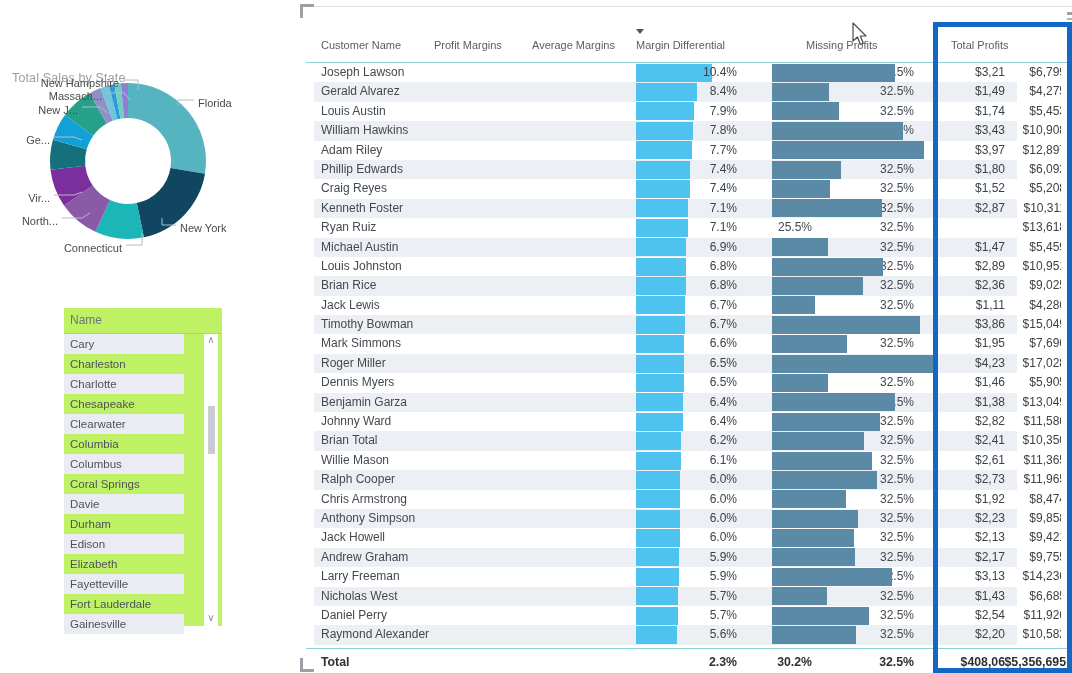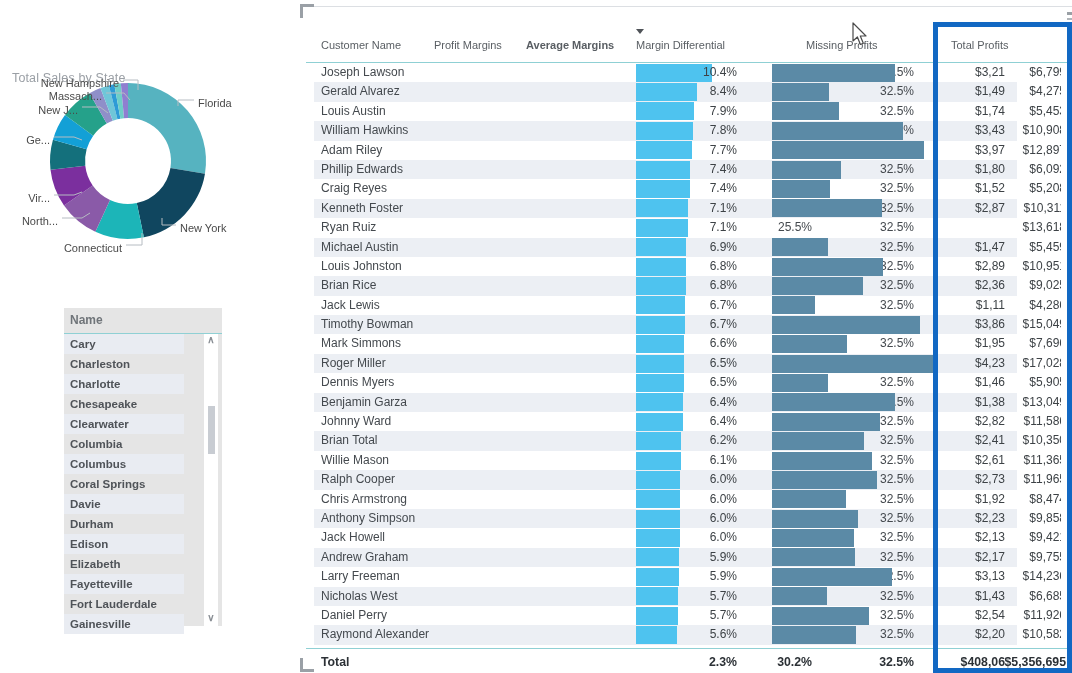--- a/index.html
+++ b/index.html
@@ -22,22 +22,21 @@
   #donut-svg { display:block; }
 
   .slice-label {
     font-size: 11px; fill: #4a4a4a; font-family: "Liberation Sans", sans-serif;
   }
   .leader { stroke: #b6bcc2; stroke-width: 1; fill: none; }
 
   
   #slicer {
     position: absolute; left: 64px; top: 308px; width: 158px; height: 318px;
-    background: #e5e5e5;
-    font-weight: bold;
+    background: #bef264;
   }
   #slicer-header {
     height: 26px; line-height: 24px; font-size: 12px; color: #6f7479;
     padding-left: 6px; border-bottom: 1.5px solid #8fd0d4;
   }
   #slicer-list { position: relative; width: 120px; }
   .slicer-item {
     height: 20px; line-height: 20px; font-size: 11.5px; color: #4f5358;
     padding-left: 6px; white-space: nowrap; overflow: hidden;
   }
@@ -215,21 +214,21 @@
 
     <div id="drag-handle">
       <i></i>
       <i></i>
       <i></i>
     </div>
 
     <div id="thead">
       <div class="th" style="left:15px;">Customer Name</div>
       <div class="th" style="left:128px;">Profit Margins</div>
-      <div class="th" style="left:220px;font-weight:bold;">Average Margins</div>
+      <div class="th" style="left:226px;">Average Margins</div>
       <div class="th" style="left:330px;">Margin Differential</div>
       <div class="th" style="left:500px;">Missing Profits</div>
       <div class="th" style="left:645px;">Total Profits</div>
     </div>
     <div id="sort-caret"></div>
 
     <div id="tbody">
         <div class="row">
           <div class="cell-bg"></div>
           <div class="c c-name">Joseph Lawson</div>

